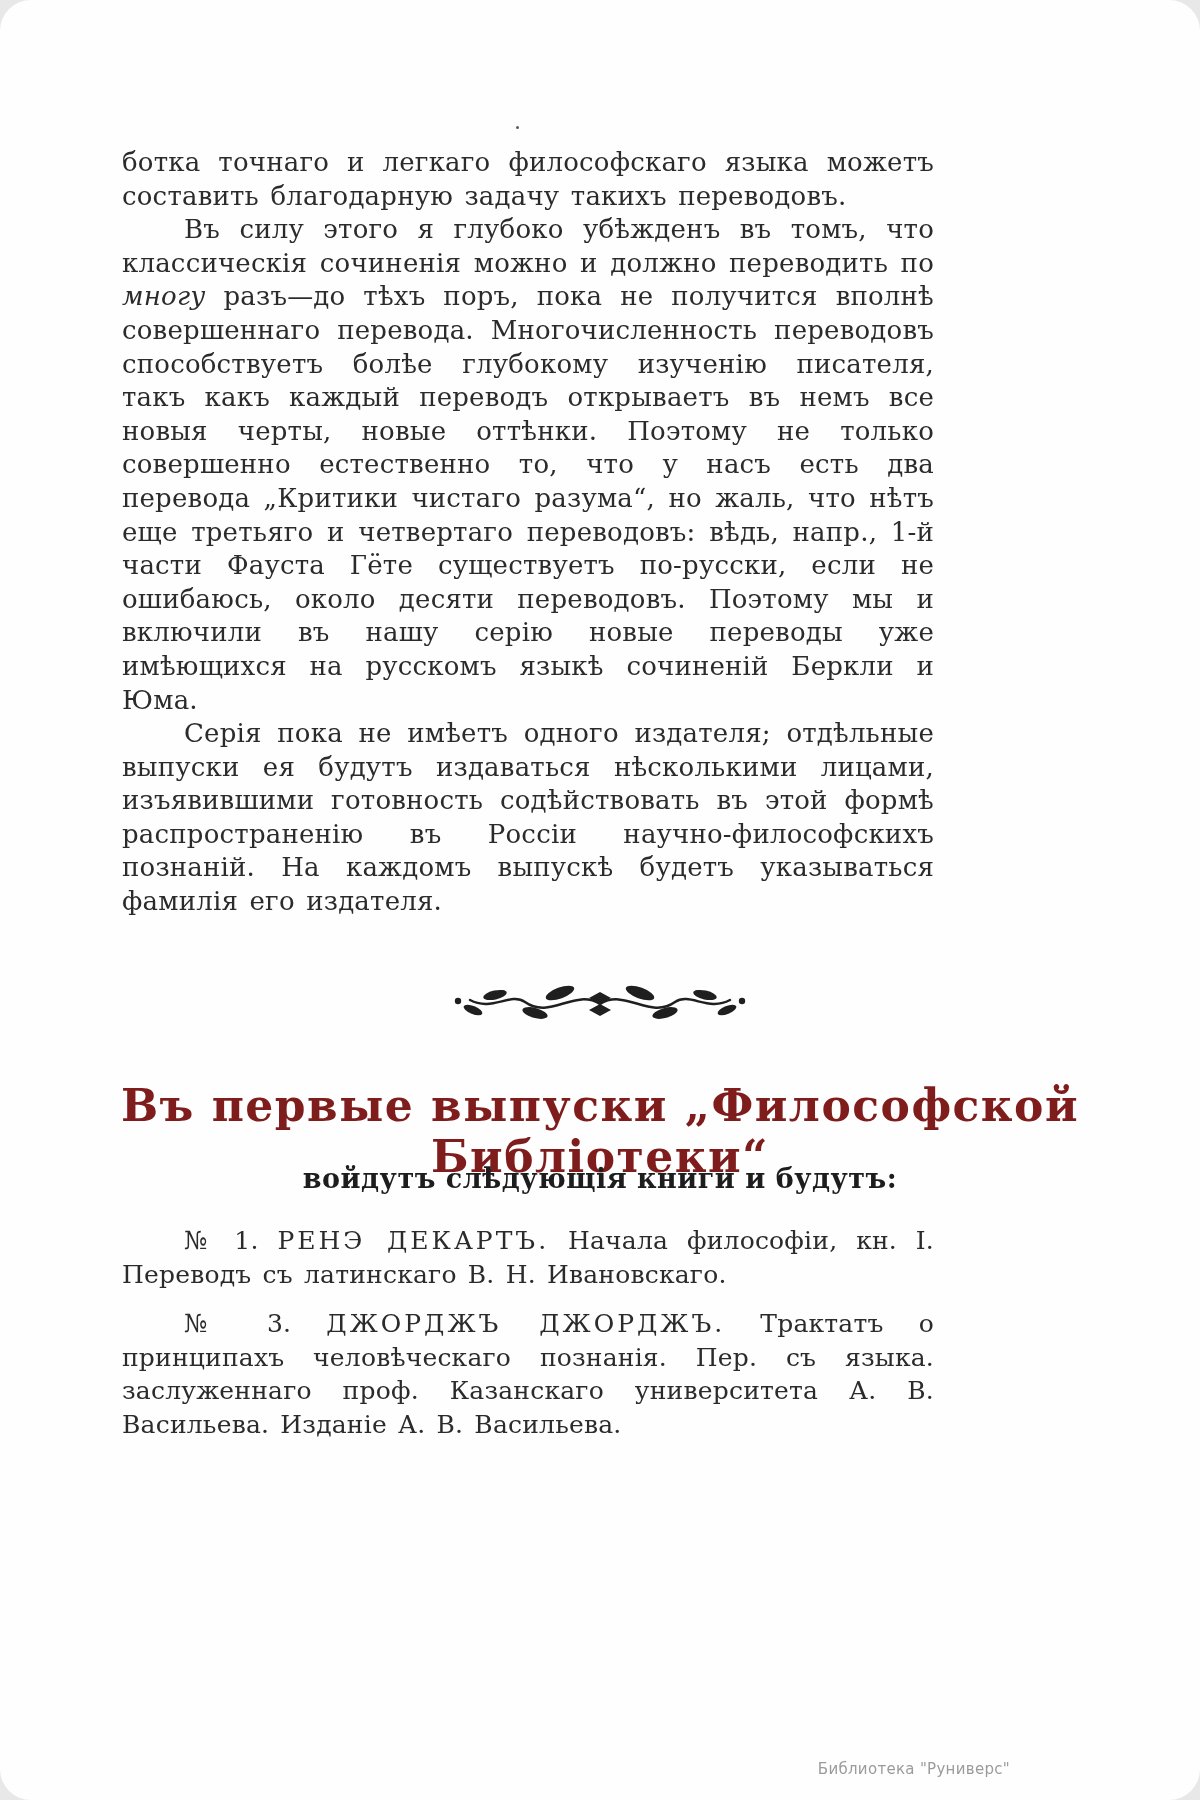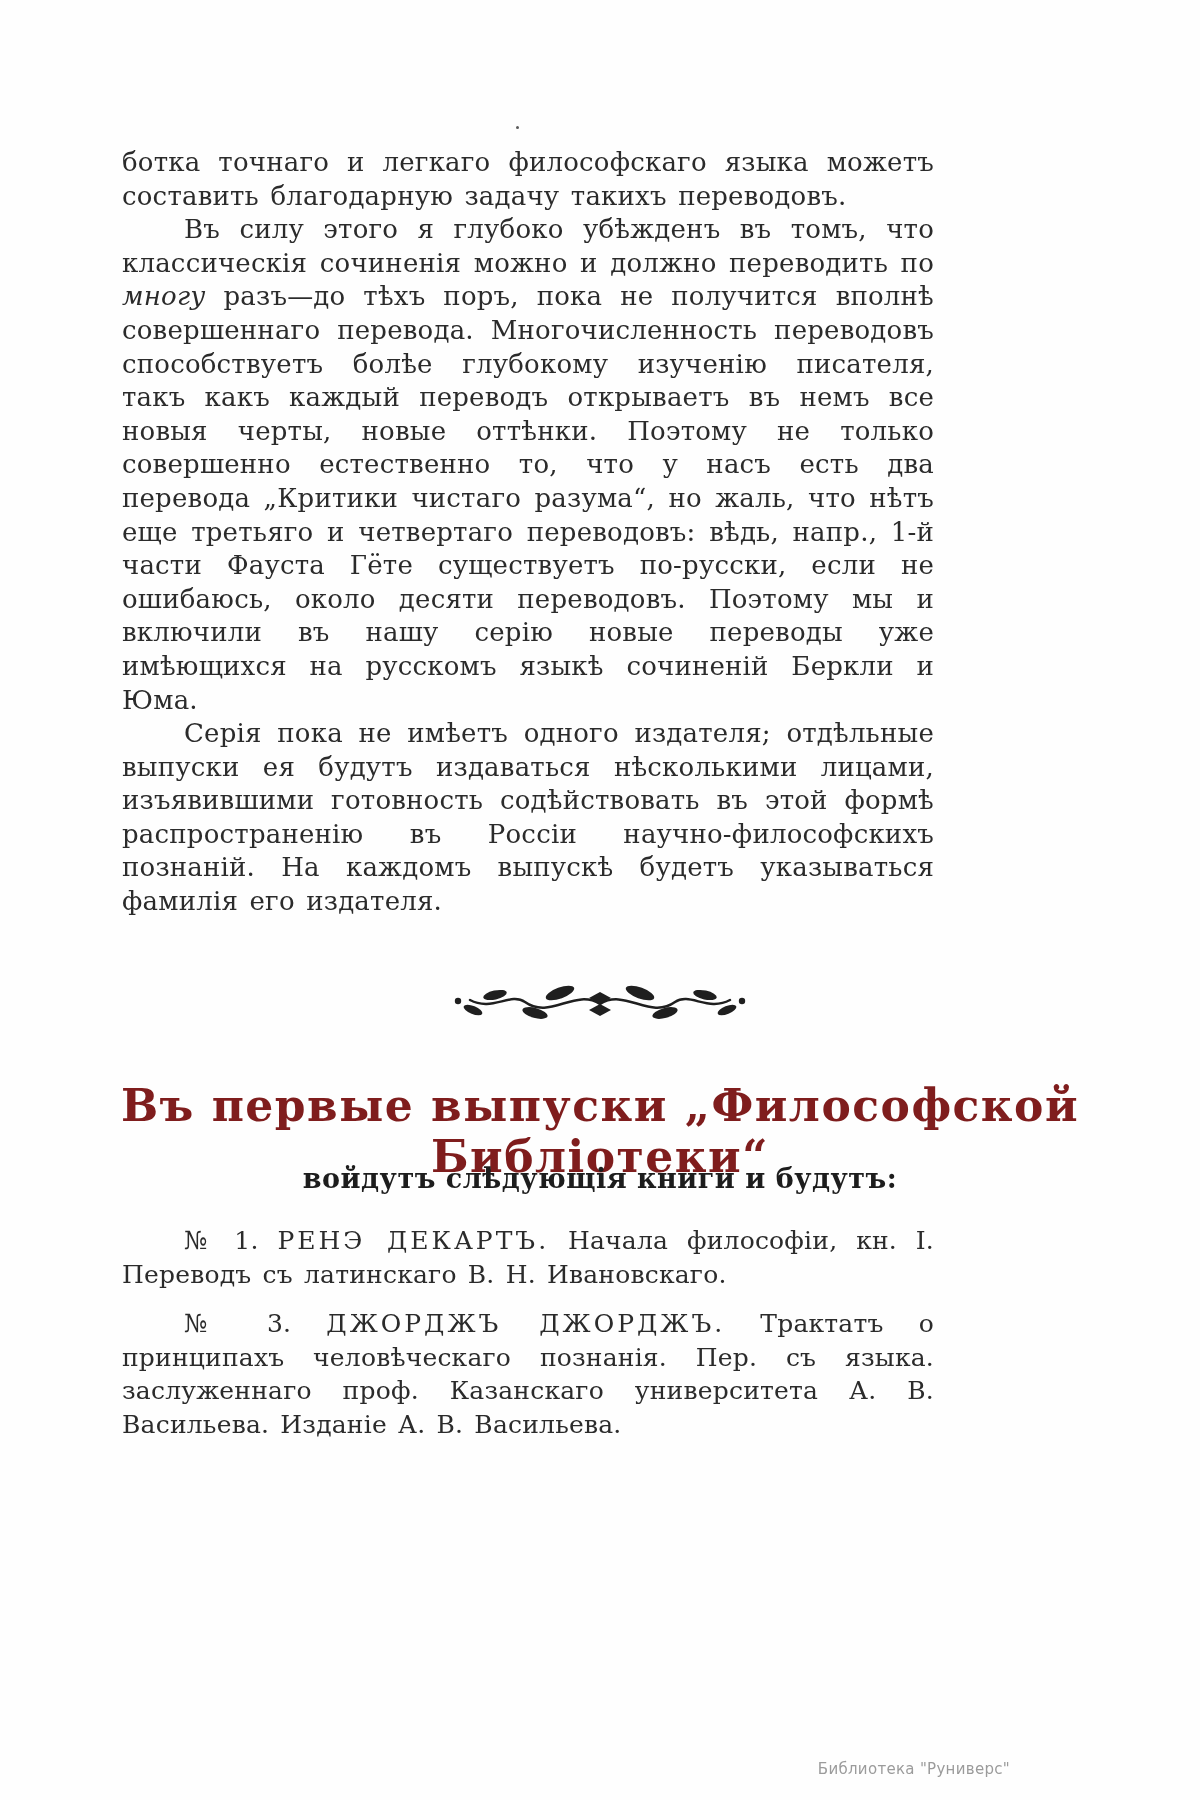--- a/index.html
+++ b/index.html
@@ -9,20 +9,21 @@
   }
   .page {
     position: relative;
     width: 1200px;
     height: 1800px;
     margin: 0 auto;
     background: #fefefe;
     overflow: hidden;
     font-family: "DejaVu Serif", serif;
     color: #2b2b2b;
+    border-radius: 31px;
   }
   .speck {
     position: absolute;
     top: 126px;
     left: 516px;
     width: 3px;
     height: 3px;
     border-radius: 50%;
     background: #5a5a5a;
   }

